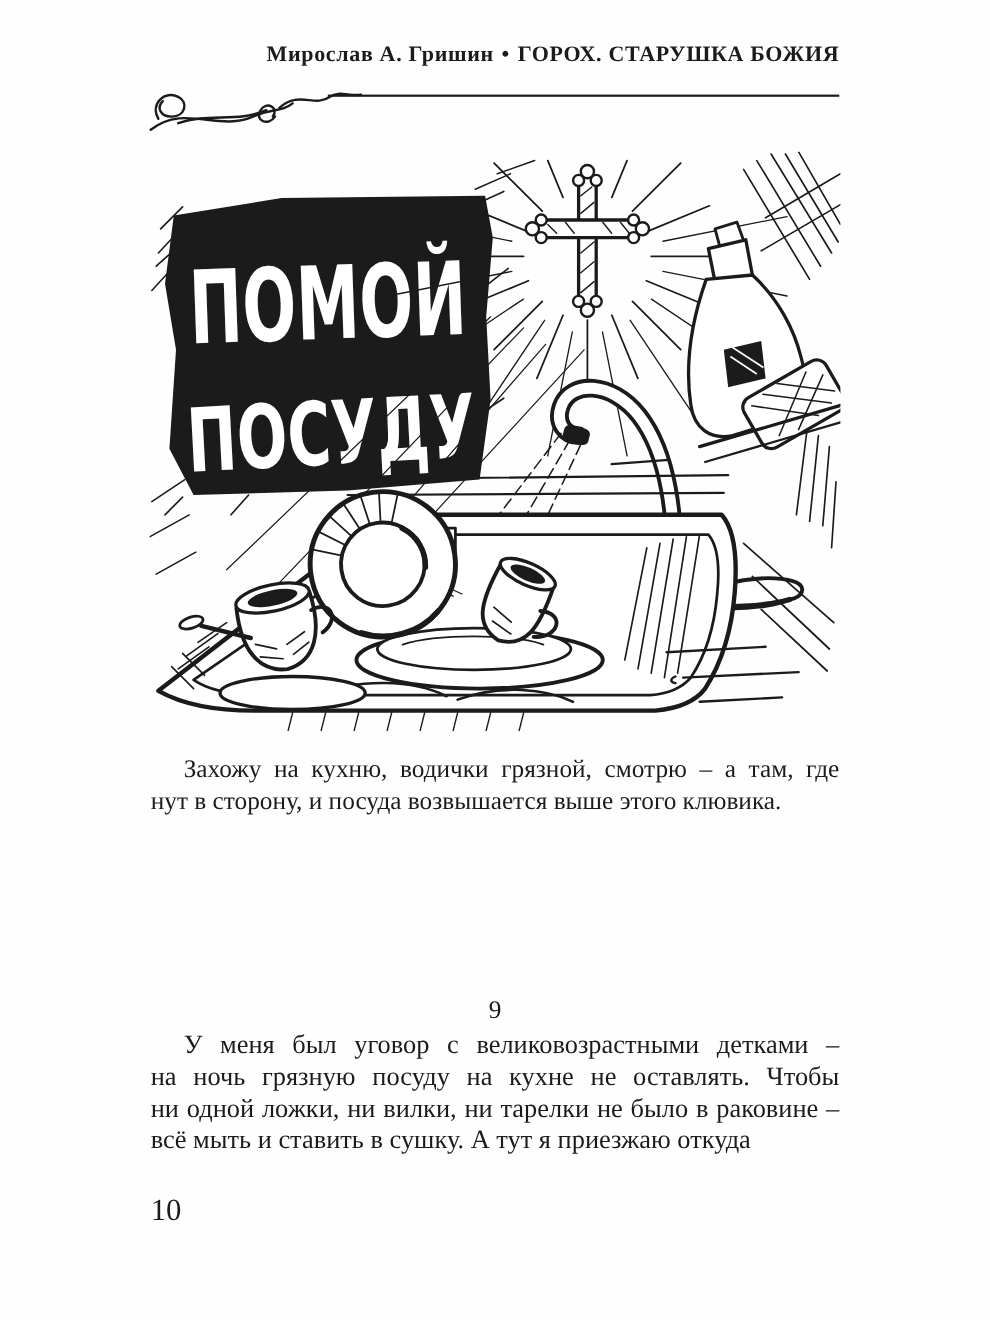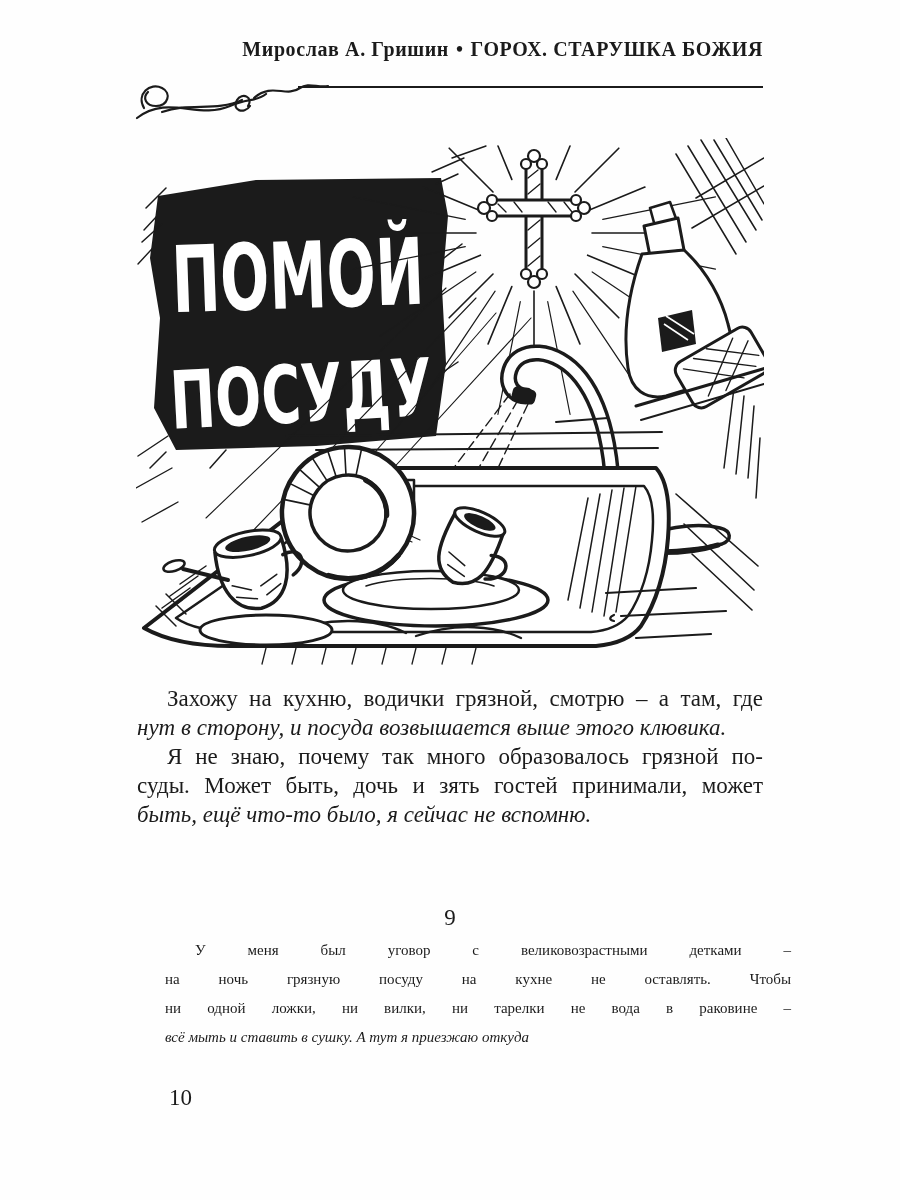--- a/index.html
+++ b/index.html
@@ -6,25 +6,25 @@
   .page{position:relative;width:900px;height:1200px;background:#fefefe;overflow:hidden;
         font-family:"Liberation Serif",serif;color:#1b1b1b;}
   .running-header{position:absolute;top:38px;right:137px;font-size:20px;font-weight:bold;
         letter-spacing:.6px;white-space:nowrap;}
   .running-header .sep{padding:0 7px;}
   .header-rule{position:absolute;top:86px;left:298px;width:465px;border-top:2px solid #1b1b1b;}
   .flourish{position:absolute;top:76px;left:134px;}
   .illustration{position:absolute;top:138px;left:136px;}
   .bodytext{position:absolute;left:137px;width:626px;top:684px;font-size:23px;line-height:29px;}
   .tline{text-align:justify;text-align-last:justify;white-space:normal;}
-  .tline.end{text-align-last:left;font-style:italic;}
+  .tline.end{text-align-last:left;}
   .tline.ind{padding-left:30px;}
   .section-num{position:absolute;left:137px;width:626px;top:905px;font-size:23px;text-align:center;}
-  .para3{position:absolute;left:137px;width:626px;top:936px;font-size:15px;line-height:29px;margin-left:28px;}
-  .pagenum{position:absolute;left:137px;top:1085px;font-size:23px;margin-left:32px;}
+  .para3{position:absolute;left:137px;width:626px;top:936px;font-size:24px;line-height:29px;}
+  .pagenum{position:absolute;left:137px;top:1085px;font-size:28px;}
   svg .ink{stroke:#1b1b1b;fill:none;stroke-linecap:round;stroke-linejoin:round;}
   svg .fillw{fill:#ffffff;}
   svg .fillk{fill:#1b1b1b;}
   svg text.illtitle{font-family:"DejaVu Sans",sans-serif;font-weight:bold;fill:#ffffff;}
 </style>
 </head>
 <body>
 
 <div class="page">
 
@@ -177,31 +177,26 @@
         <path class="ink" stroke-width="1.5" d="M-16,6 L4,12 M-12,18 L8,22"></path>
       </g>
     </g>
   </svg>
 
   <div class="bodytext">
     <div>
       <div class="tline ind">Захожу на кухню, водички грязной, смотрю – а там, где</div>
       <div class="tline end">нут в сторону, и посуда возвышается выше этого клювика.</div>
     </div>
-    <div>
-      <div class="tline ind">Я не знаю, почему так много образовалось грязной по-</div>
-      <div class="tline">суды. Может быть, дочь и зять гостей принимали, может</div>
-      <div class="tline end">быть, ещё что-то было, я сейчас не вспомню.</div>
-    </div>
   </div>
 
   <div class="section-num">9</div>
 
   <div class="para3">
     <div class="tline ind">У меня был уговор с великовозрастными детками –</div>
     <div class="tline">на ночь грязную посуду на кухне не оставлять. Чтобы</div>
-    <div class="tline">ни одной ложки, ни вилки, ни тарелки не вода в раковине –</div>
+    <div class="tline">ни одной ложки, ни вилки, ни тарелки не было в раковине –</div>
     <div class="tline end">всё мыть и ставить в сушку. А тут я приезжаю откуда</div>
   </div>
 
   <div class="pagenum">10</div>
 
 </div>
 
 </body></html>

